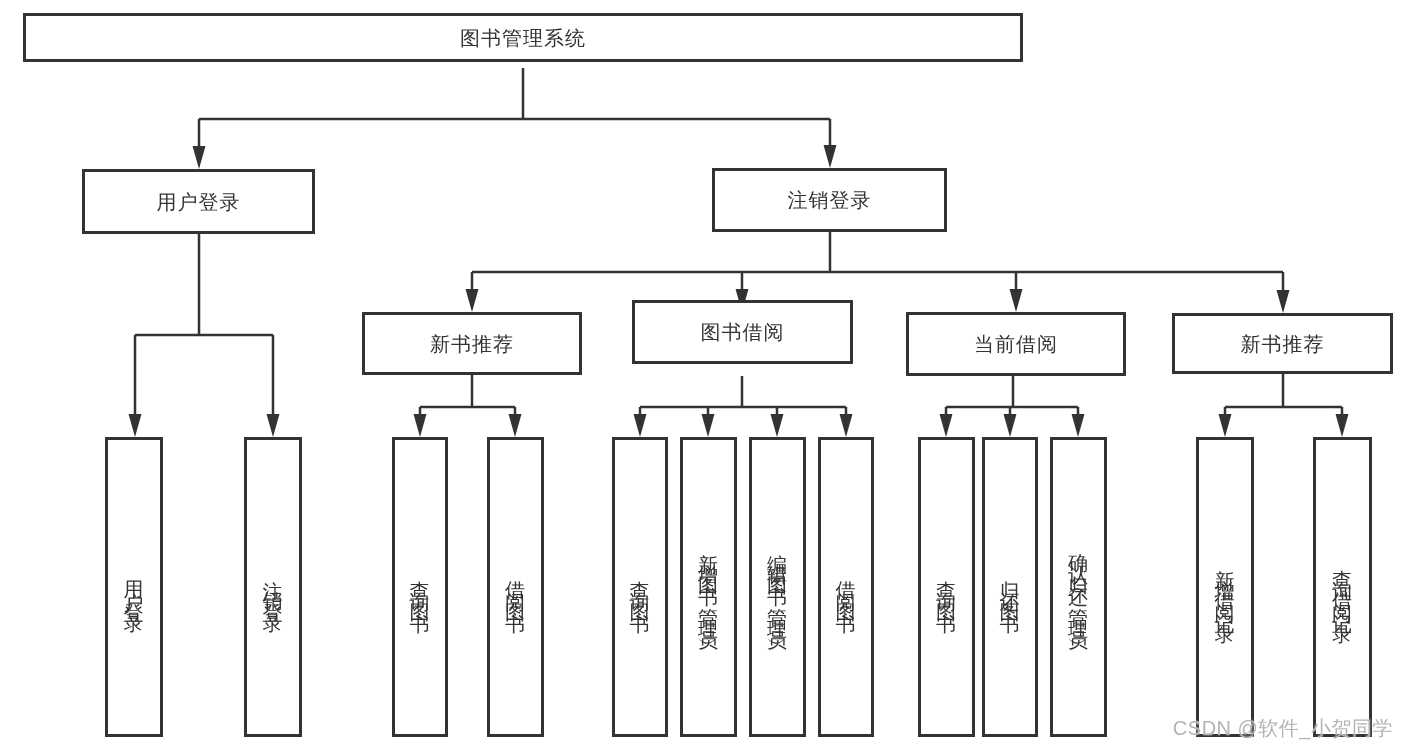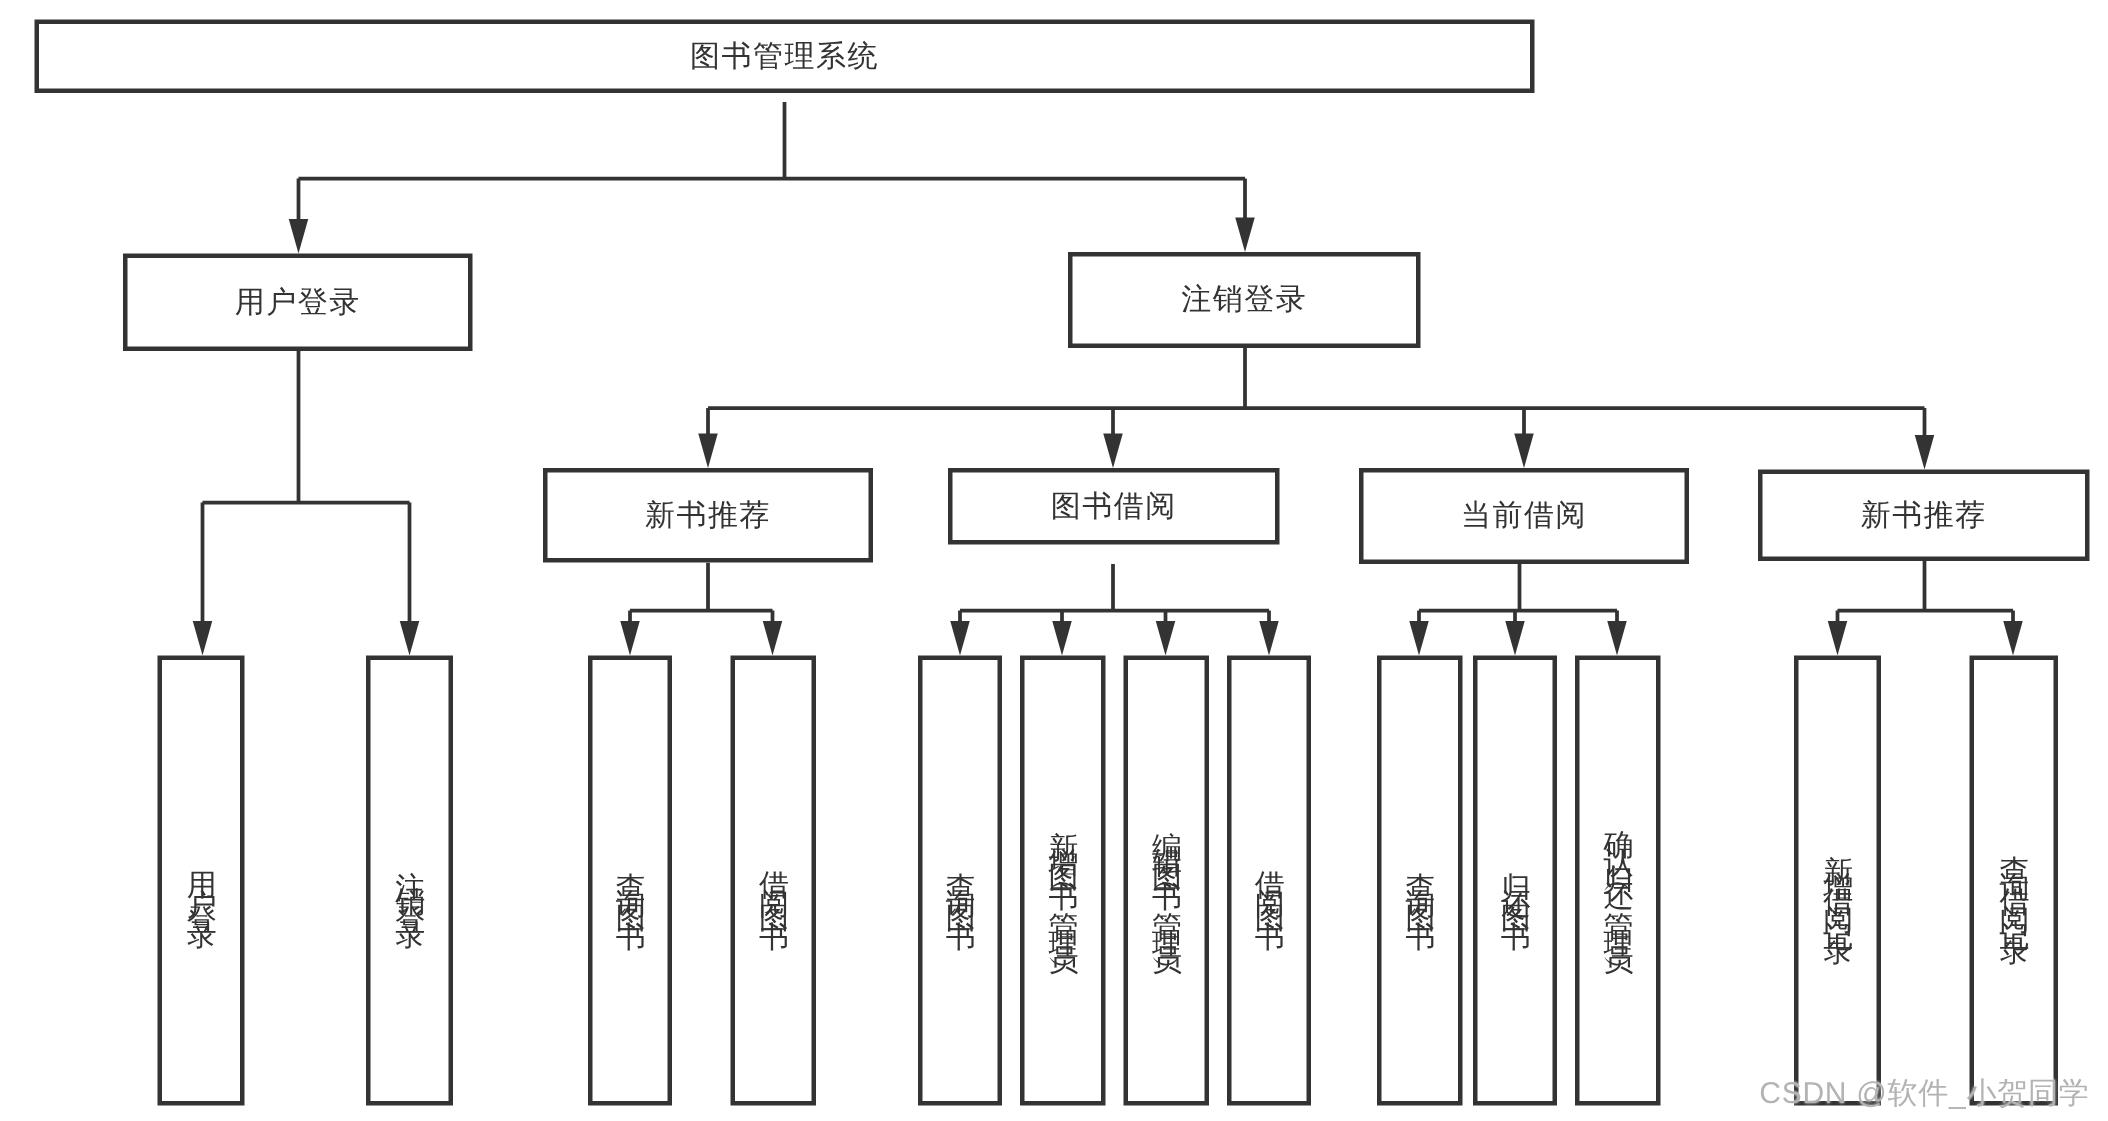--- a/index.html
+++ b/index.html
@@ -93,21 +93,21 @@
   <div class="node h" style="left:82px;top:169px;width:233px;height:65px">
     <span>用户登录</span>
   </div>
   <div class="node h" style="left:712px;top:168px;width:235px;height:64px">
     <span>注销登录</span>
   </div>
 
   <div class="node h" style="left:362px;top:312px;width:220px;height:63px">
     <span>新书推荐</span>
   </div>
-  <div class="node h" style="left:632px;top:312px;width:221px;height:51px">
+  <div class="node h" style="left:632px;top:300px;width:221px;height:64px">
     <span>图书借阅</span>
   </div>
   <div class="node h" style="left:906px;top:312px;width:220px;height:64px">
     <span>当前借阅</span>
   </div>
   <div class="node h" style="left:1172px;top:313px;width:221px;height:61px">
     <span>新书推荐</span>
   </div>
 
   <div class="node v" style="left:105px;top:437px;width:58px;height:300px">

